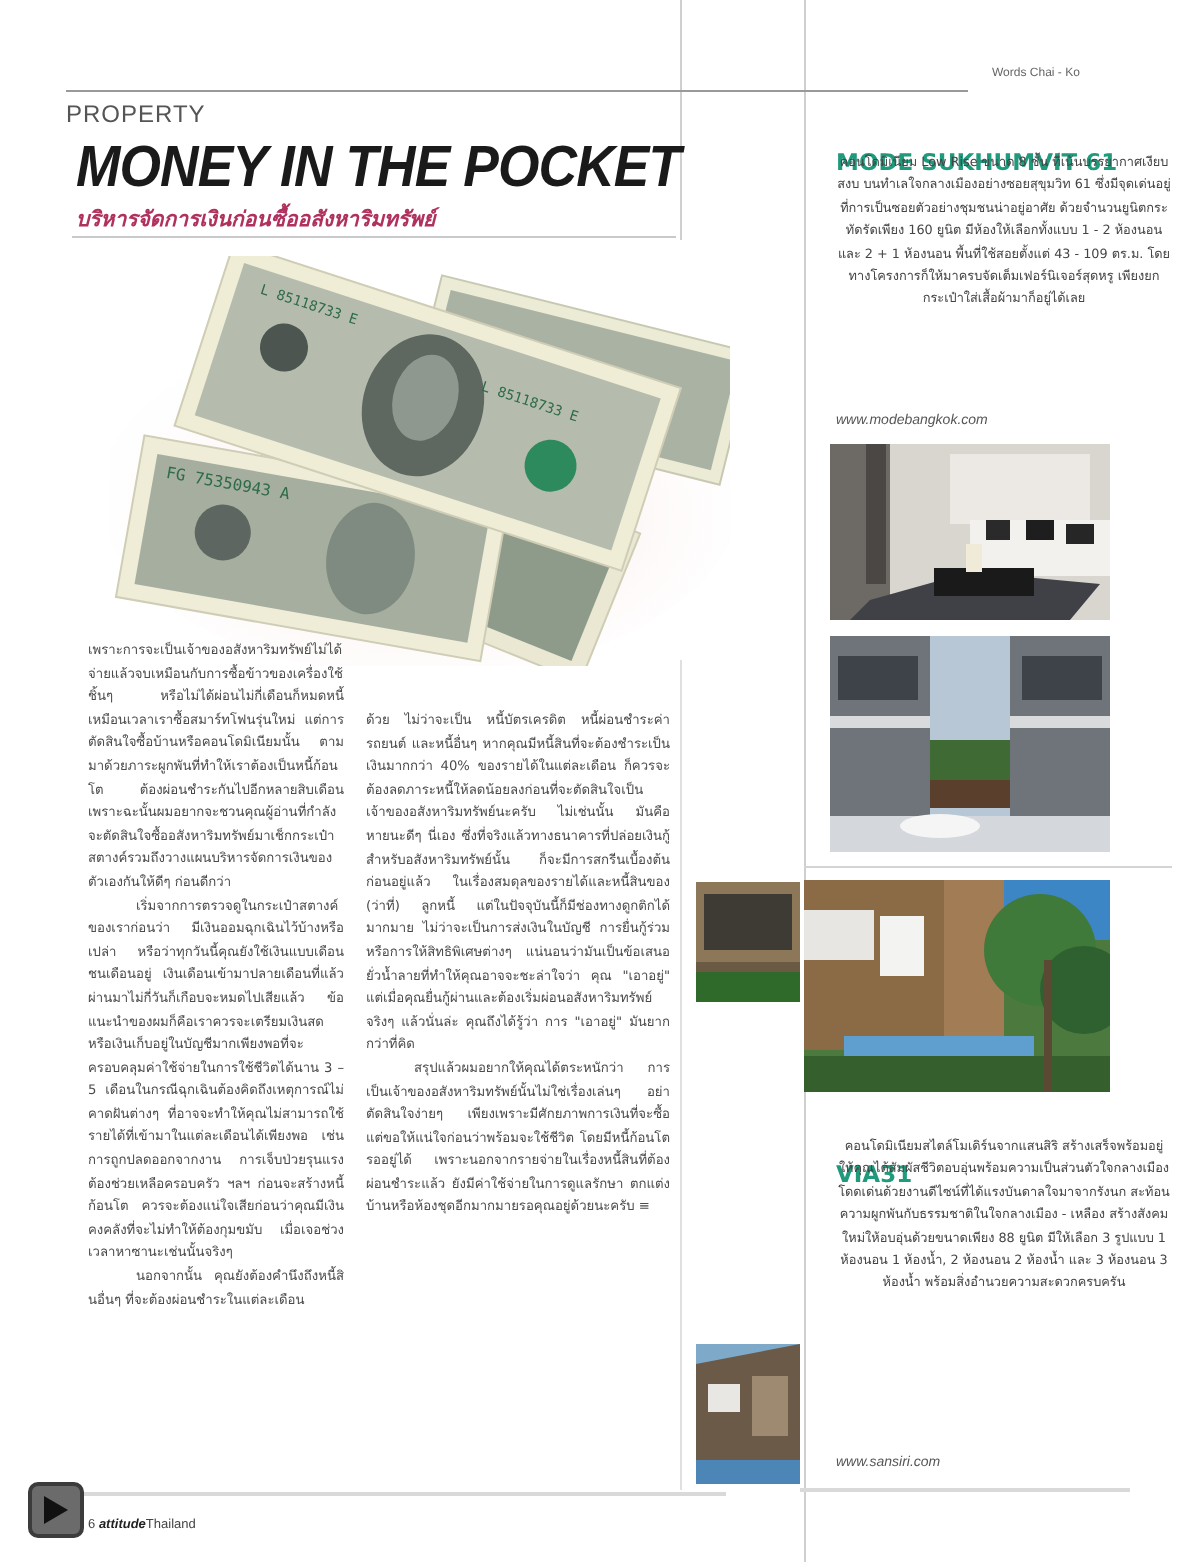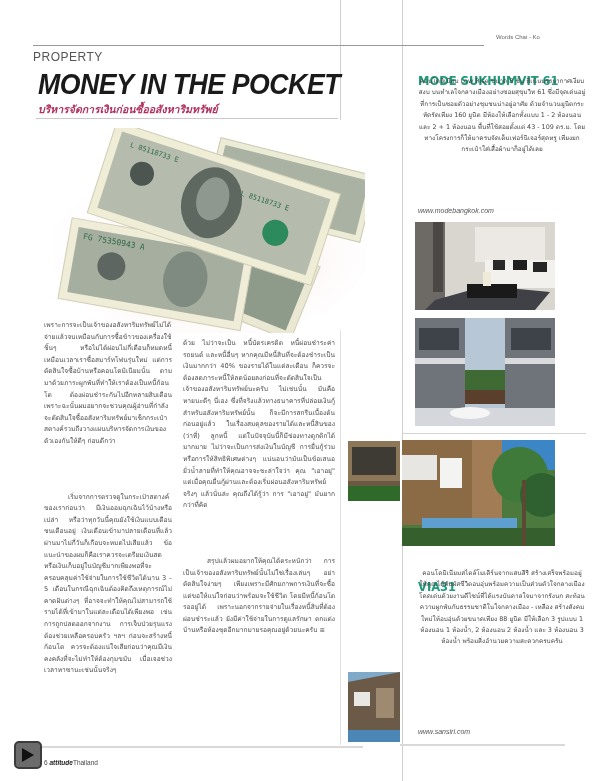--- a/index.html
+++ b/index.html
@@ -16,23 +16,23 @@
   .title { position: absolute; left: 38px; top: 68px; font-family: "Liberation Sans", sans-serif; font-weight: bold; font-style: italic; font-size: 29px; color: #1a1a1a; letter-spacing: -0.5px; transform: scaleX(0.92); transform-origin: left top; white-space: nowrap; }
   .subtitle { position: absolute; left: 38px; top: 101px; font-family: "DejaVu Sans", sans-serif; font-style: italic; font-weight: bold; font-size: 10.5px; color: #b0305e; white-space: nowrap; text-align: right; }
   .subtitle-rule { position: absolute; left: 36px; top: 118px; width: 302px; height: 1px; background: #c9c9c9; }
 
   
   .money-photo { position: absolute; left: 55px; top: 128px; width: 310px; height: 205px; }
 
   
   .col { position: absolute; font-family: "DejaVu Sans", sans-serif; font-size: 6.6px; line-height: 11.6px; color: #4a4a4a; text-align: justify; }
   .col p { text-indent: 0; }
-  .col p.indent { text-indent: 24px; margin-top: 44px; }
+  .col p.indent { text-indent: 24px; }
   .col1 { left: 44px; top: 320px; width: 128px; }
-  .col2 { left: 183px; top: 338px; width: 152px; }
+  .col2 { left: 183px; top: 355px; width: 152px; }
 
   
   .side-title { position: absolute; left: 418px; font-family: "DejaVu Sans", sans-serif; font-weight: bold; font-size: 11.5px; color: #1f9a7c; white-space: nowrap; }
   .side-body { position: absolute; left: 418px; width: 168px; font-family: "DejaVu Sans", sans-serif; font-size: 6.4px; line-height: 11.4px; color: #444; text-align: center; }
   .side-url { position: absolute; left: 418px; font-family: "Liberation Sans", sans-serif; font-style: italic; font-size: 7px; color: #555; }
 
   .photo { position: absolute; overflow: hidden; }
 
   .footer-rule { position: absolute; left: 33px; top: 746px; width: 330px; height: 2px; background: #d9d9d9; }
   .footer-rule2 { position: absolute; left: 400px; top: 744px; width: 165px; height: 2px; background: #d9d9d9; }
@@ -87,20 +87,21 @@
     <circle cx="80" cy="70" r="12" fill="#4c5550"></circle>
     <circle cx="225" cy="85" r="13" fill="#2d8a5c"></circle>
     <text x="60" y="48" font-size="7" fill="#2e6b47" font-family="DejaVu Sans Mono, monospace">L 85118733 E</text>
     <text x="180" y="60" font-size="7" fill="#2e6b47" font-family="DejaVu Sans Mono, monospace">L 85118733 E</text>
   </g>
 </svg>
 
 <div class="col col1">
   <p>เพราะการจะเป็นเจ้าของอสังหาริมทรัพย์ไม่ได้จ่ายแล้วจบเหมือนกับการซื้อข้าวของเครื่องใช้ชิ้นๆ หรือไม่ได้ผ่อนไม่กี่เดือนก็หมดหนี้ เหมือนเวลาเราซื้อสมาร์ทโฟนรุ่นใหม่ แต่การตัดสินใจซื้อบ้านหรือคอนโดมิเนียมนั้น ตามมาด้วยภาระผูกพันที่ทำให้เราต้องเป็นหนี้ก้อนโต ต้องผ่อนชำระกันไปอีกหลายสิบเดือน เพราะฉะนั้นผมอยากจะชวนคุณผู้อ่านที่กำลังจะตัดสินใจซื้ออสังหาริมทรัพย์มาเช็กกระเป๋าสตางค์รวมถึงวางแผนบริหารจัดการเงินของตัวเองกันให้ดีๆ ก่อนดีกว่า</p>
   <p class="indent">เริ่มจากการตรวจดูในกระเป๋าสตางค์ของเราก่อนว่า มีเงินออมฉุกเฉินไว้บ้างหรือเปล่า หรือว่าทุกวันนี้คุณยังใช้เงินแบบเดือนชนเดือนอยู่ เงินเดือนเข้ามาปลายเดือนที่แล้ว ผ่านมาไม่กี่วันก็เกือบจะหมดไปเสียแล้ว ข้อแนะนำของผมก็คือเราควรจะเตรียมเงินสดหรือเงินเก็บอยู่ในบัญชีมากเพียงพอที่จะครอบคลุมค่าใช้จ่ายในการใช้ชีวิตได้นาน 3 – 5 เดือนในกรณีฉุกเฉินต้องคิดถึงเหตุการณ์ไม่คาดฝันต่างๆ ที่อาจจะทำให้คุณไม่สามารถใช้รายได้ที่เข้ามาในแต่ละเดือนได้เพียงพอ เช่น การถูกปลดออกจากงาน การเจ็บป่วยรุนแรง ต้องช่วยเหลือครอบครัว ฯลฯ ก่อนจะสร้างหนี้ก้อนโต ควรจะต้องแน่ใจเสียก่อนว่าคุณมีเงินคงคลังที่จะไม่ทำให้ต้องกุมขมับ เมื่อเจอช่วงเวลาหาซานะเช่นนั้นจริงๆ</p>
+  <p class="indent">นอกจากนั้น คุณยังต้องคำนึงถึงหนี้สินอื่นๆ ที่จะต้องผ่อนชำระในแต่ละเดือน</p>
 </div>
 
 <div class="col col2">
   <p>ด้วย ไม่ว่าจะเป็น หนี้บัตรเครดิต หนี้ผ่อนชำระค่ารถยนต์ และหนี้อื่นๆ หากคุณมีหนี้สินที่จะต้องชำระเป็นเงินมากกว่า 40% ของรายได้ในแต่ละเดือน ก็ควรจะต้องลดภาระหนี้ให้ลดน้อยลงก่อนที่จะตัดสินใจเป็นเจ้าของอสังหาริมทรัพย์นะครับ ไม่เช่นนั้น มันคือหายนะดีๆ นี่เอง ซึ่งที่จริงแล้วทางธนาคารที่ปล่อยเงินกู้สำหรับอสังหาริมทรัพย์นั้น ก็จะมีการสกรีนเบื้องต้นก่อนอยู่แล้ว ในเรื่องสมดุลของรายได้และหนี้สินของ (ว่าที่) ลูกหนี้ แต่ในปัจจุบันนี้ก็มีช่องทางดูกติกได้มากมาย ไม่ว่าจะเป็นการส่งเงินในบัญชี การยื่นกู้ร่วม หรือการให้สิทธิพิเศษต่างๆ แน่นอนว่ามันเป็นข้อเสนอยั่วน้ำลายที่ทำให้คุณอาจจะชะล่าใจว่า คุณ "เอาอยู่" แต่เมื่อคุณยื่นกู้ผ่านและต้องเริ่มผ่อนอสังหาริมทรัพย์จริงๆ แล้วนั่นล่ะ คุณถึงได้รู้ว่า การ "เอาอยู่" มันยากกว่าที่คิด</p>
   <p class="indent">สรุปแล้วผมอยากให้คุณได้ตระหนักว่า การเป็นเจ้าของอสังหาริมทรัพย์นั้นไม่ใช่เรื่องเล่นๆ อย่าตัดสินใจง่ายๆ เพียงเพราะมีศักยภาพการเงินที่จะซื้อ แต่ขอให้แน่ใจก่อนว่าพร้อมจะใช้ชีวิต โดยมีหนี้ก้อนโตรออยู่ได้ เพราะนอกจากรายจ่ายในเรื่องหนี้สินที่ต้องผ่อนชำระแล้ว ยังมีค่าใช้จ่ายในการดูแลรักษา ตกแต่งบ้านหรือห้องชุดอีกมากมายรอคุณอยู่ด้วยนะครับ ≡</p>
 </div>
 
 <div class="side-title" style="top:62px;margin-top:12px;">MODE SUKHUMVIT 61</div>
 <div class="side-body" style="top:76px;">คอนโดมิเนียม Low Rise ขนาด 8 ชั้น ที่เน้นบรรยากาศเงียบสงบ บนทำเลใจกลางเมืองอย่างซอยสุขุมวิท 61 ซึ่งมีจุดเด่นอยู่ที่การเป็นซอยตัวอย่างชุมชนน่าอยู่อาศัย ด้วยจำนวนยูนิตกระทัดรัดเพียง 160 ยูนิต มีห้องให้เลือกทั้งแบบ 1 - 2 ห้องนอน และ 2 + 1 ห้องนอน พื้นที่ใช้สอยตั้งแต่ 43 - 109 ตร.ม. โดยทางโครงการก็ให้มาครบจัดเต็มเฟอร์นิเจอร์สุดหรู เพียงยกกระเป๋าใส่เสื้อผ้ามาก็อยู่ได้เลย</div>
 <div class="side-url" style="top:207px;">www.modebangkok.com</div>

